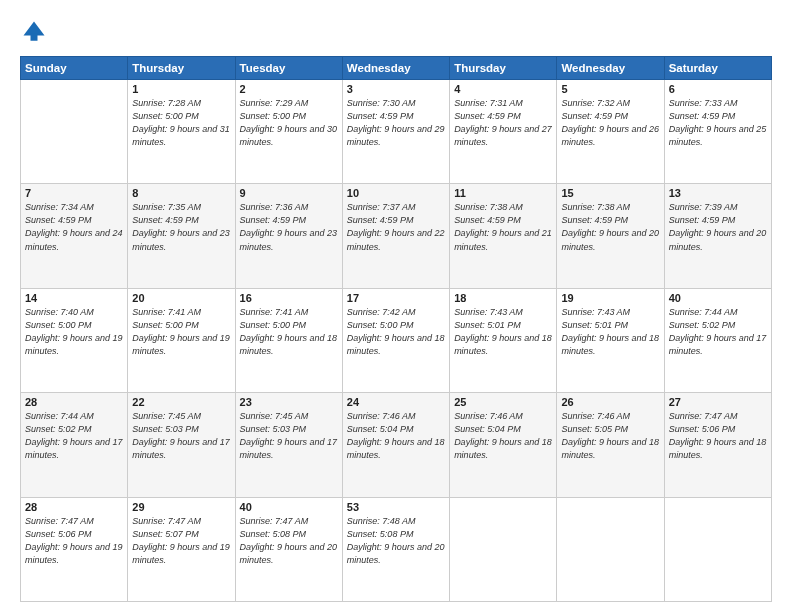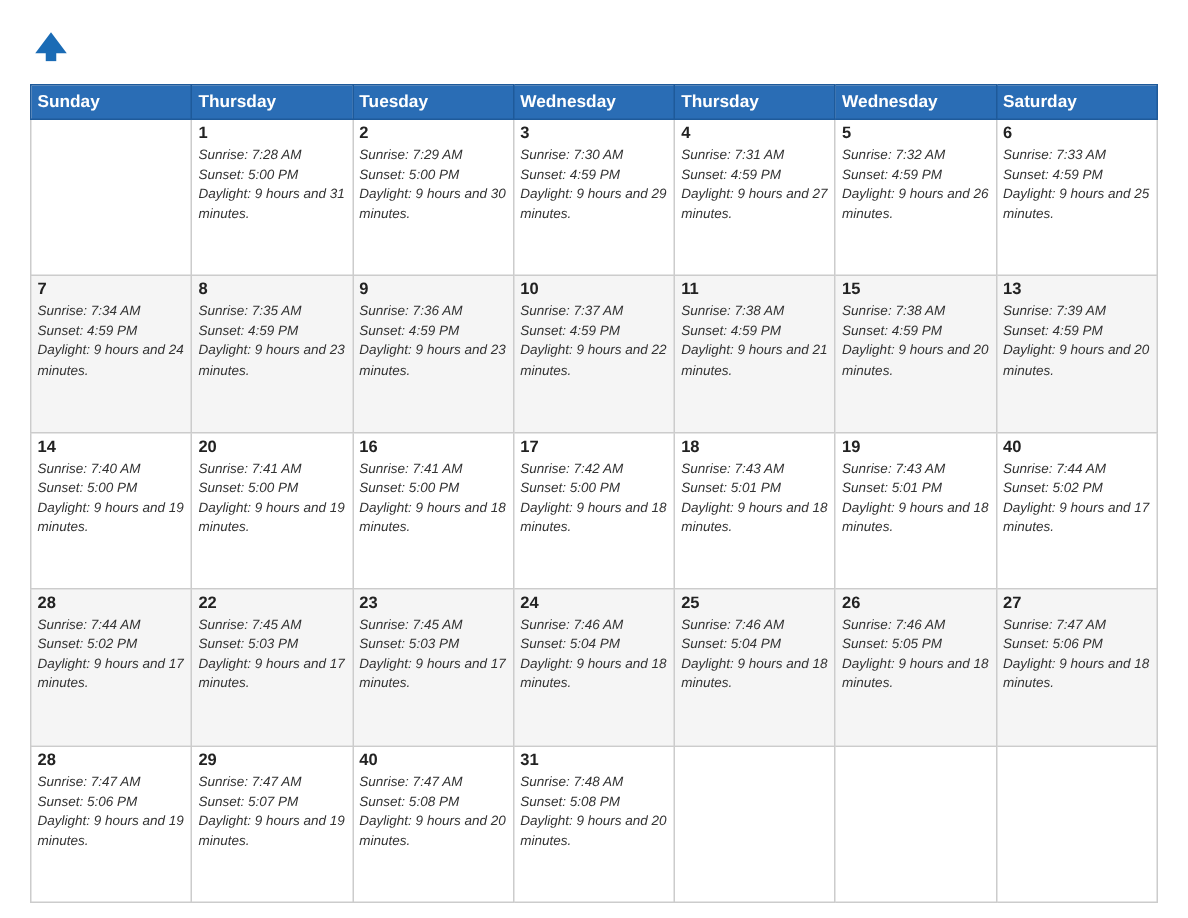--- a/index.html
+++ b/index.html
@@ -254,21 +254,21 @@
           </td>
           <td>
             <span class="day-num">29</span>
             <div class="day-info">Sunrise: 7:47 AM<br>Sunset: 5:07 PM<br>Daylight: 9 hours and 19 minutes.</div>
           </td>
           <td>
             <span class="day-num">40</span>
             <div class="day-info">Sunrise: 7:47 AM<br>Sunset: 5:08 PM<br>Daylight: 9 hours and 20 minutes.</div>
           </td>
           <td>
-            <span class="day-num">31</span>
+            <span class="day-num">53</span>
             <div class="day-info">Sunrise: 7:48 AM<br>Sunset: 5:08 PM<br>Daylight: 9 hours and 20 minutes.</div>
           </td>
           <td class="empty-cell"></td>
           <td class="empty-cell"></td>
           <td class="empty-cell"></td>
         </tr>
       </tbody>
   </table>
 </div>
 

